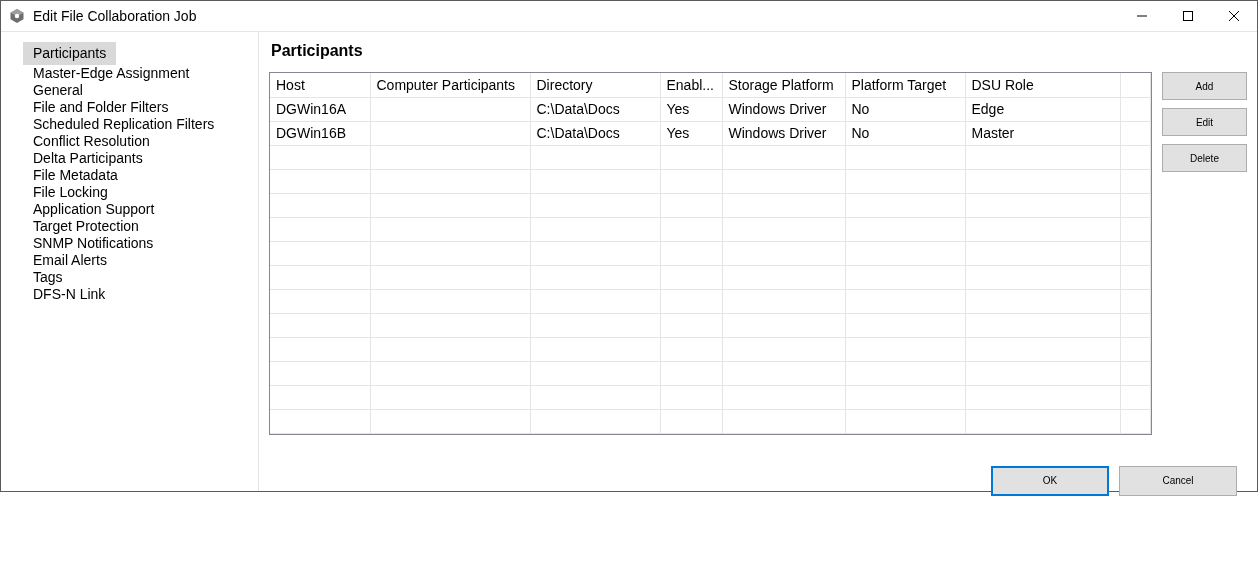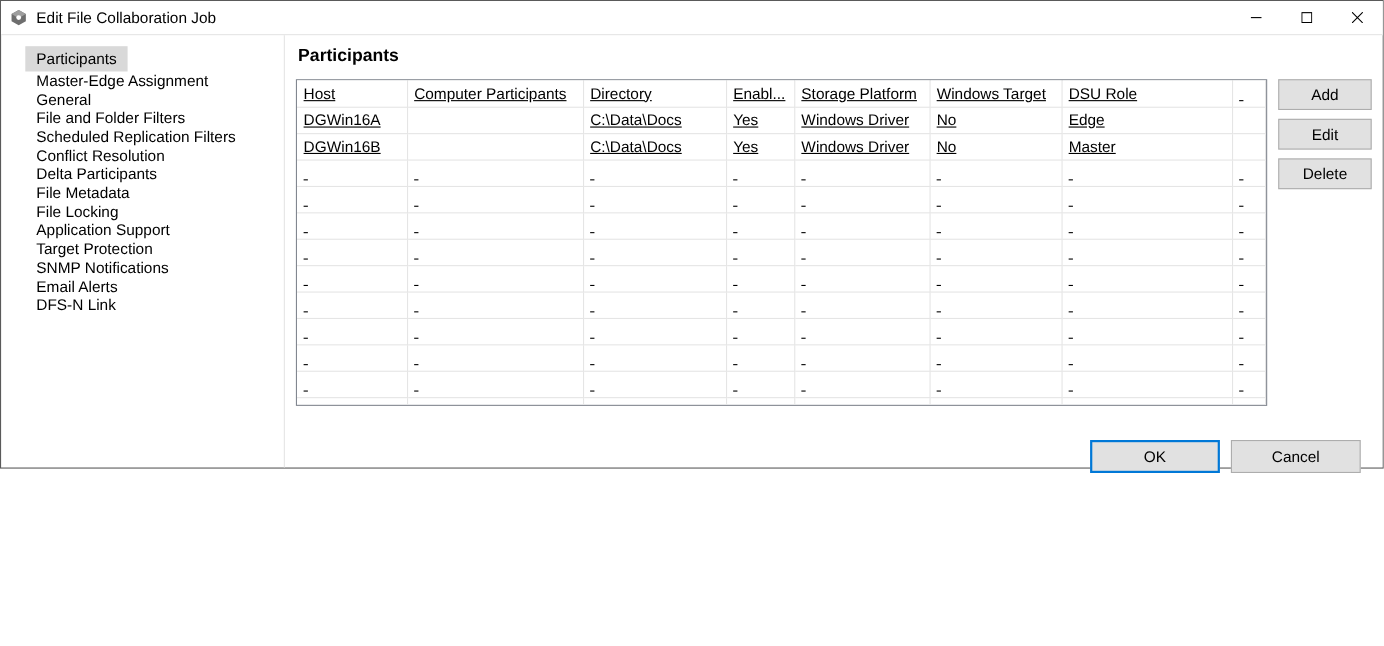--- a/index.html
+++ b/index.html
@@ -6,21 +6,21 @@
   html, body {
     margin: 0; padding: 0;
     width: 1258px; height: 587px;
     font-family: "Segoe UI", Tahoma, sans-serif;
     font-size: 14px;
     color: #000;
     background: #fff;
     overflow: hidden;
   }
   .window {
-    width: 1258px; height: 426px;
+    width: 1258px; height: 492px;
     border: 1px solid #5a5a5a;
     display: flex;
     flex-direction: column;
     background: #fff;
   }
   .titlebar {
     height: 31px;
     display: flex;
     align-items: center;
     padding-left: 8px;
@@ -88,21 +88,20 @@
     flex: 1;
     display: flex;
     gap: 10px;
     min-height: 0;
   }
   .table-wrap {
     flex: 1;
     border: 1px solid #828790;
     overflow: hidden;
     min-height: 0;
-    text-decoration: underline;
   }
   table.grid {
     border-collapse: collapse;
     width: 100%;
     table-layout: fixed;
   }
   table.grid th, table.grid td {
     border-right: 1px solid #e5e5e5;
     border-bottom: 1px solid #e5e5e5;
     padding: 3px 6px;
@@ -133,21 +132,21 @@
     width: 85px;
     display: flex;
     flex-direction: column;
     gap: 8px;
   }
   button.win {
     height: 28px;
     border: 1px solid #adadad;
     background: #e1e1e1;
     font-family: inherit;
-    font-size: 14px;
+    font-size: 10px;
     color: #000;
     padding: 0;
     cursor: default;
   }
 
   .footer {
     height: 56px;
     display: flex;
     align-items: center;
     justify-content: flex-end;
@@ -205,20 +204,21 @@
         <div class="nav-row"><span class="nav-item">File and Folder Filters</span></div>
         <div class="nav-row"><span class="nav-item">Scheduled Replication Filters</span></div>
         <div class="nav-row"><span class="nav-item">Conflict Resolution</span></div>
         <div class="nav-row"><span class="nav-item">Delta Participants</span></div>
         <div class="nav-row"><span class="nav-item">File Metadata</span></div>
         <div class="nav-row"><span class="nav-item">File Locking</span></div>
         <div class="nav-row"><span class="nav-item">Application Support</span></div>
         <div class="nav-row"><span class="nav-item">Target Protection</span></div>
         <div class="nav-row"><span class="nav-item">SNMP Notifications</span></div>
         <div class="nav-row"><span class="nav-item">Email Alerts</span></div>
+        <div class="nav-row"><span class="nav-item">Tags</span></div>
         <div class="nav-row"><span class="nav-item">DFS-N Link</span></div>
       </div>
 
     <div class="main">
       <div class="main-header">Participants</div>
 
       <div class="content-row">
         <div class="table-wrap">
           <table class="grid" id="grid">
             <colgroup>
@@ -231,21 +231,21 @@
                 <col class="c-role">
                 <col class="c-pad">
             </colgroup>
             <thead>
                 <tr id="grid-head">
                   <th>Host</th>
                   <th>Computer Participants</th>
                   <th>Directory</th>
                   <th>Enabl...</th>
                   <th>Storage Platform</th>
-                  <th>Windows Target</th>
+                  <th>Platform Target</th>
                   <th>DSU Role</th>
                   <th>&nbsp;</th>
                 </tr>
               </thead>
             <tbody id="grid-body">
                 <tr>
                   <td>DGWin16A</td>
                   <td></td>
                   <td>C:\Data\Docs</td>
                   <td>Yes</td>

